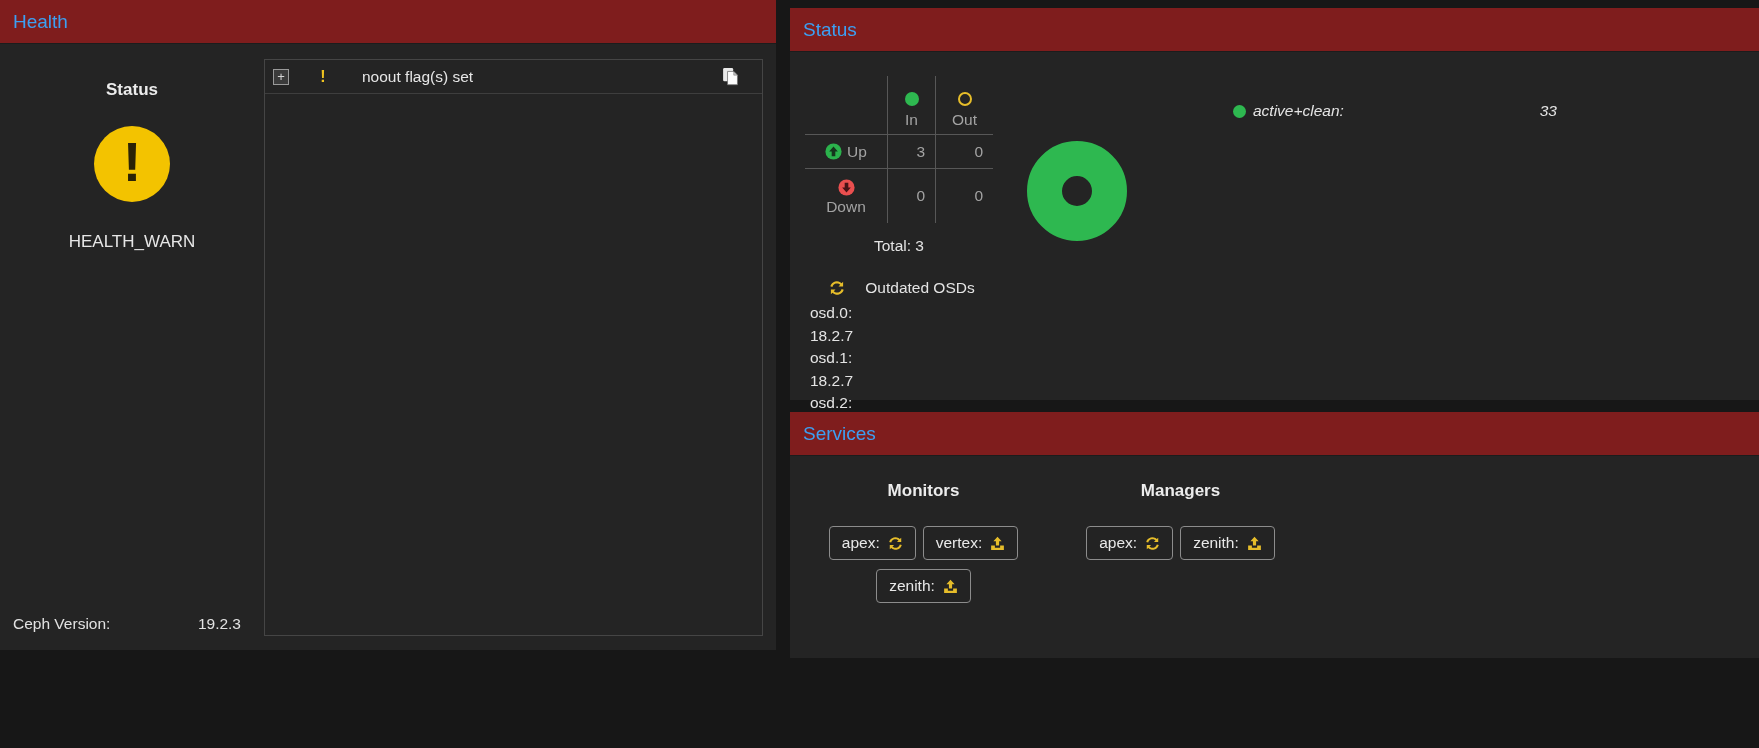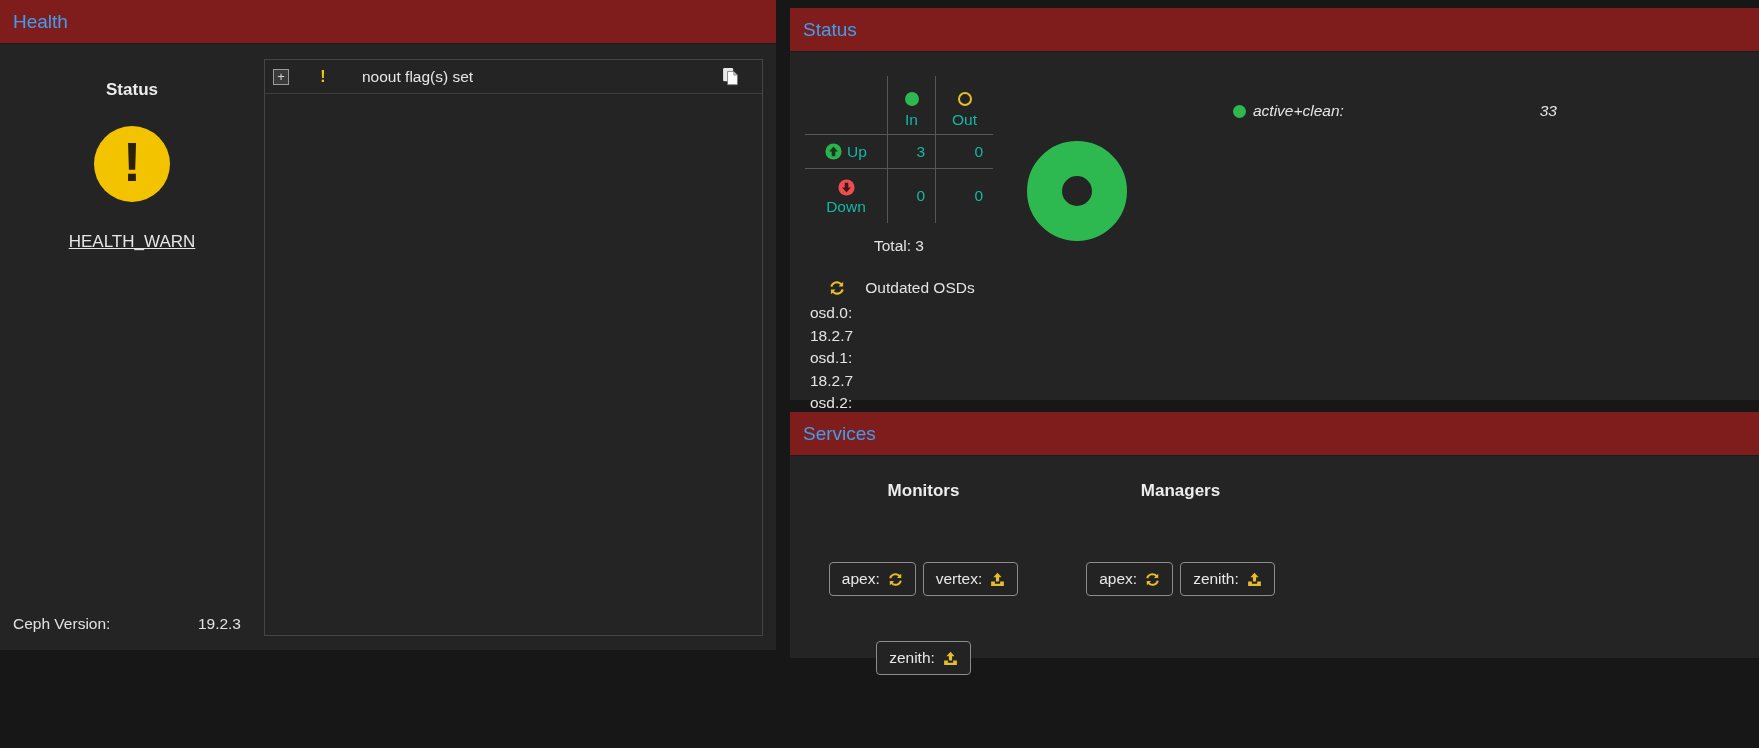--- a/index.html
+++ b/index.html
@@ -24,21 +24,21 @@
   .block-heading { text-align:center; font-size:17px; font-weight:bold; color:#ececec; }
   .health-left .block-heading { padding-top:36px; }
   .warn-circle {
     width:76px; height:76px; border-radius:50%; background:#f3c300;
     margin:26px auto 0; display:flex; align-items:center; justify-content:center;
   }
   .warn-circle span {
     font-size:56px; font-weight:bold; color:#2a2206; line-height:1;
     transform:translateY(-2px);
   }
-  .health-status-text { text-align:center; margin-top:30px; font-size:17px; color:#e6e6e6;text-decoration:underline; }
+  .health-status-text { text-align:center; margin-top:30px; font-size:17px; color:#e6e6e6; }
   .version-row {
     position:absolute; left:13px; bottom:16px; width:228px;
     display:flex; justify-content:space-between; font-size:15.5px; color:#e2e2e2;
   }
 
   .health-table {
     position:absolute; left:264px; top:15px; width:499px; height:577px;
     border:1px solid #454545; font-size:15.5px;
   }
   .ht-row { display:grid; grid-template-columns:32px 52px 349px 1fr; align-items:stretch; }
@@ -57,21 +57,21 @@
   .icon-btn { cursor:pointer; display:flex; align-items:center; justify-content:center; }
 
   
   #status-panel { left:790px; top:8px; width:969px; height:392px; }
   #status-body { height:347px; }
   .osd-block { position:absolute; left:12px; top:10px; width:200px; }
   .osd-matrix {
     margin-left:3px; margin-top:14px;
     display:grid; grid-template-columns:82px 48px 58px; grid-template-rows:58px 34px 55px;
   }
-  .mc { display:flex; align-items:center; justify-content:center; color:#14b8a6; }
+  .mc { display:flex; align-items:center; justify-content:center; color:#a3a3a3; }
   .mc.bl { border-left:1px solid #575757; }
   .mc.bt { border-top:1px solid #575757; }
   .mc.head { flex-direction:column; justify-content:flex-end; padding-bottom:5px; gap:5px; }
   .mc.val { justify-content:flex-end; padding-right:10px; }
   .mc.lab { gap:5px; }
   .mc.lab2 { flex-direction:column; gap:2px; padding-top:3px; }
   .dot-green { width:14px; height:14px; border-radius:50%; background:#2eb850; }
   .ring-yellow { width:14px; height:14px; border-radius:50%; border:2.5px solid #e6bd2a; background:transparent; }
   .osd-total { width:188px; margin-left:3px; margin-top:14px; text-align:center; color:#e4e4e4; }
   .outdated-head { margin-top:24px; display:flex; align-items:center; justify-content:center; gap:20px; color:#e4e4e4; }
@@ -88,21 +88,21 @@
 
   
   #services-panel { left:790px; top:412px; width:969px; height:246px; }
   #services-body { height:201px; display:flex; padding-left:5px; }
   .svc-col { width:257px; }
   .svc-col .block-heading { padding-top:25px; }
   .badges { margin-top:25px; display:flex; flex-wrap:wrap; justify-content:center; gap:9px 7px; padding:0 6px; }
   .badge {
     height:34px; border:1px solid #8c8c8c; border-radius:4px; background:#232323;
     display:inline-flex; align-items:center; gap:8px; padding:0 12px;
-    font-size:15.5px; color:#e8e8e8; white-space:nowrap;margin-top:36px;
+    font-size:15.5px; color:#e8e8e8; white-space:nowrap;
   }
   .badge svg { display:block; }
 </style>
 </head>
 <body>
 
 <div class="panel" id="health-panel">
   <div class="panel-header">
     <span>Health</span>
   </div>

